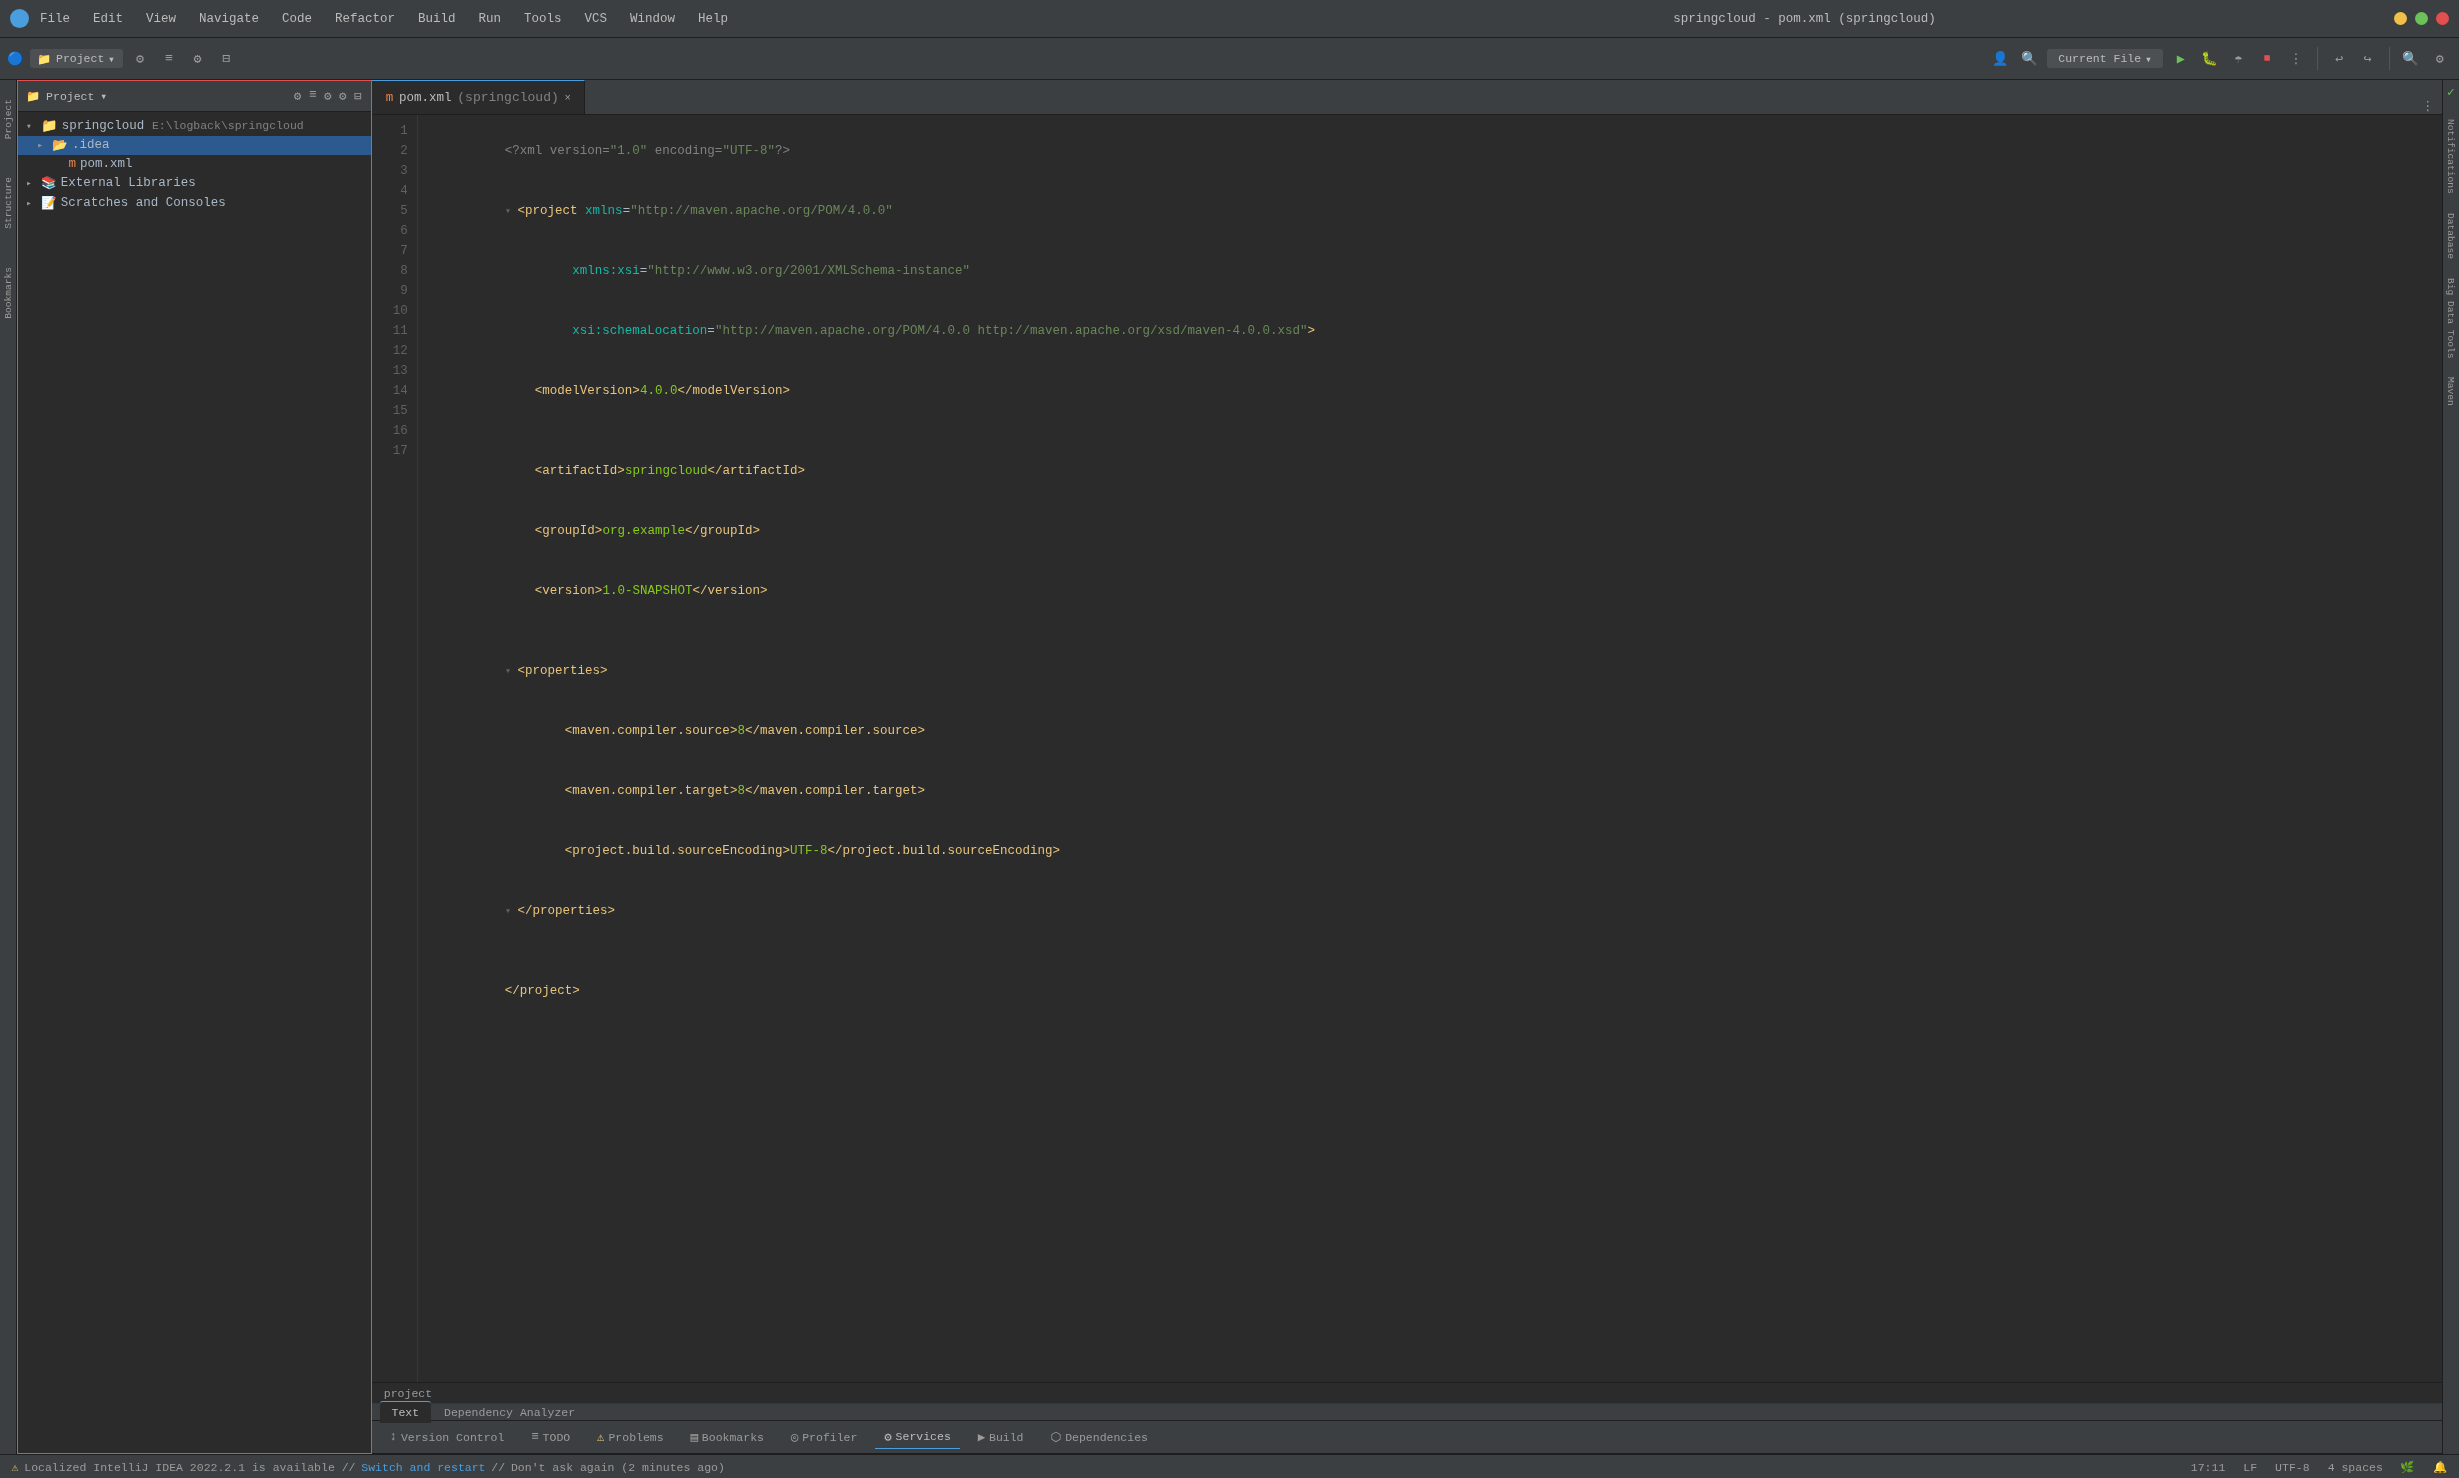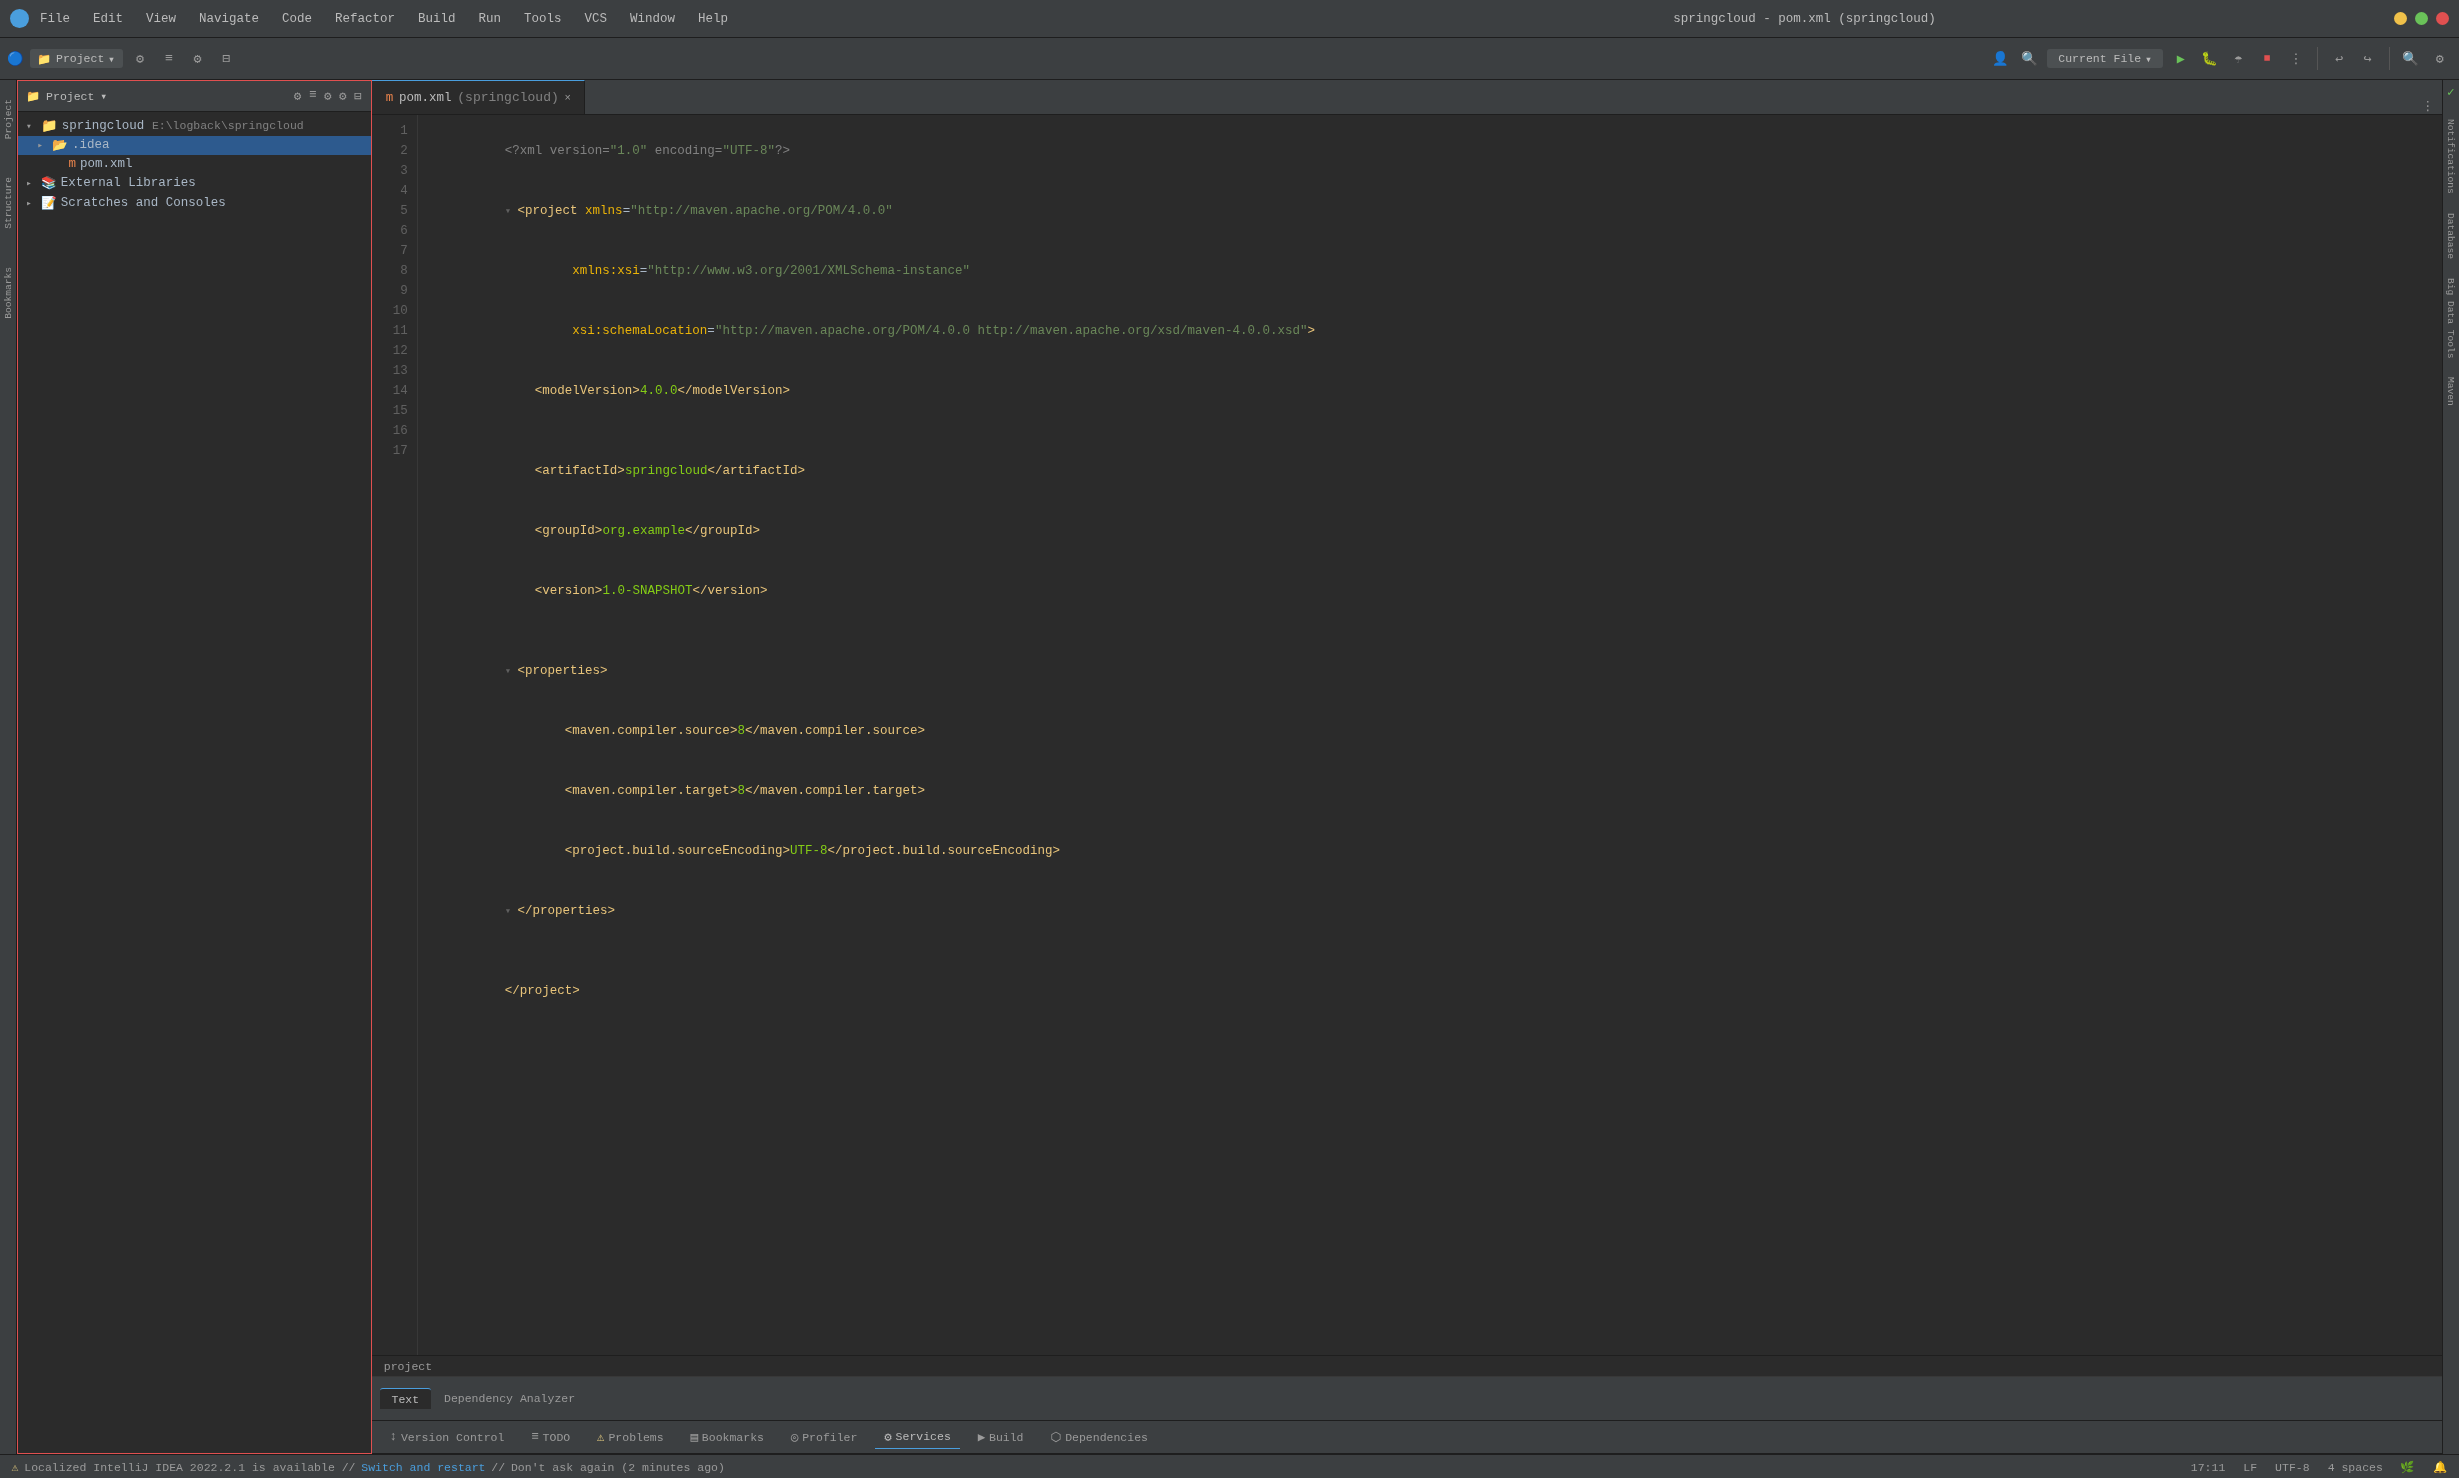--- a/index.html
+++ b/index.html
@@ -260,21 +260,21 @@
       font-size: 12.5px;
       font-family: 'Courier New', monospace;
     }
     #code-area .line {
       display: block;
       white-space: pre;
     }
     
     .xml-decl { color: #808080; }
     .tag { color: #e8c47a; }
-    .attr { color: #eab308; }
+    .attr { color: #14b8a6; }
     .attr-val { color: #6a8759; }
     .text-content { color: #84cc16; }
     .tag-bracket { color: #e8c47a; }
     .fold-icon {
       color: #606060;
       font-size: 10.6px;
       cursor: pointer;
     }
 
     
@@ -290,21 +290,21 @@
       background: #2b2b2b;
       border-bottom: 1px solid #383838;
       height: 21px;
       display: flex;
       align-items: center;
     }
     #bottom-tabs {
       display: flex;
       align-items: center;
       background: #3c3f41;
-      height: 44px;
+      height: 17px;
       border-bottom: 1px solid #1e1e1e;
       padding: 0 7.7px;
       gap: 1.9px;
     }
     .bottom-tab {
       padding: 3.8px 11.5px;
       font-size: 11.5px;
       color: #9a9a9a;
       cursor: pointer;
       border-radius: 2.9px 2.9px 0 0;

